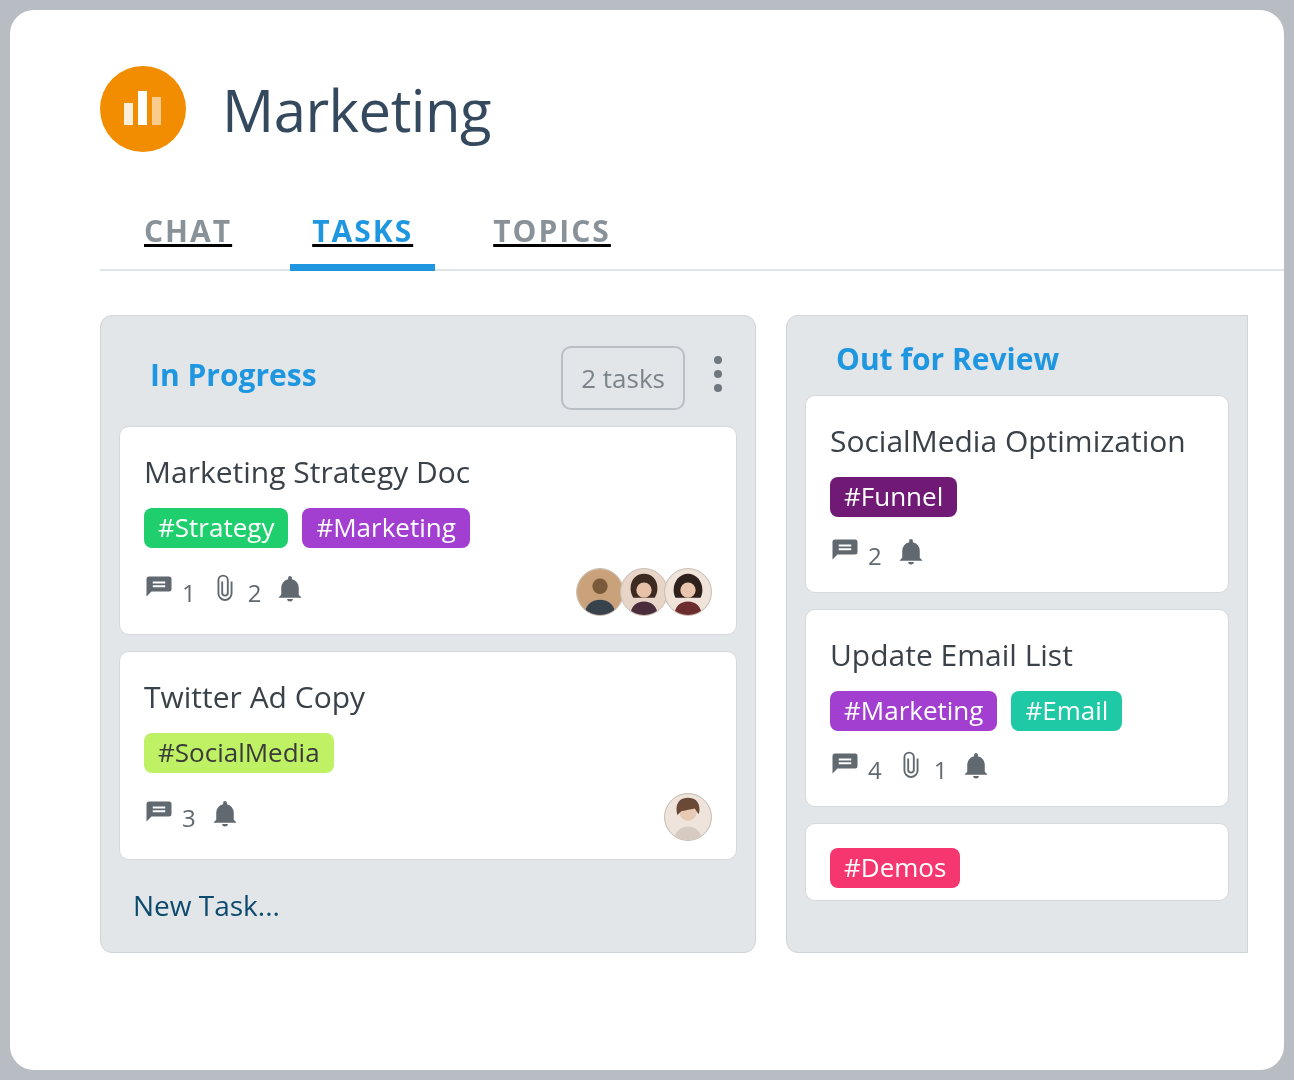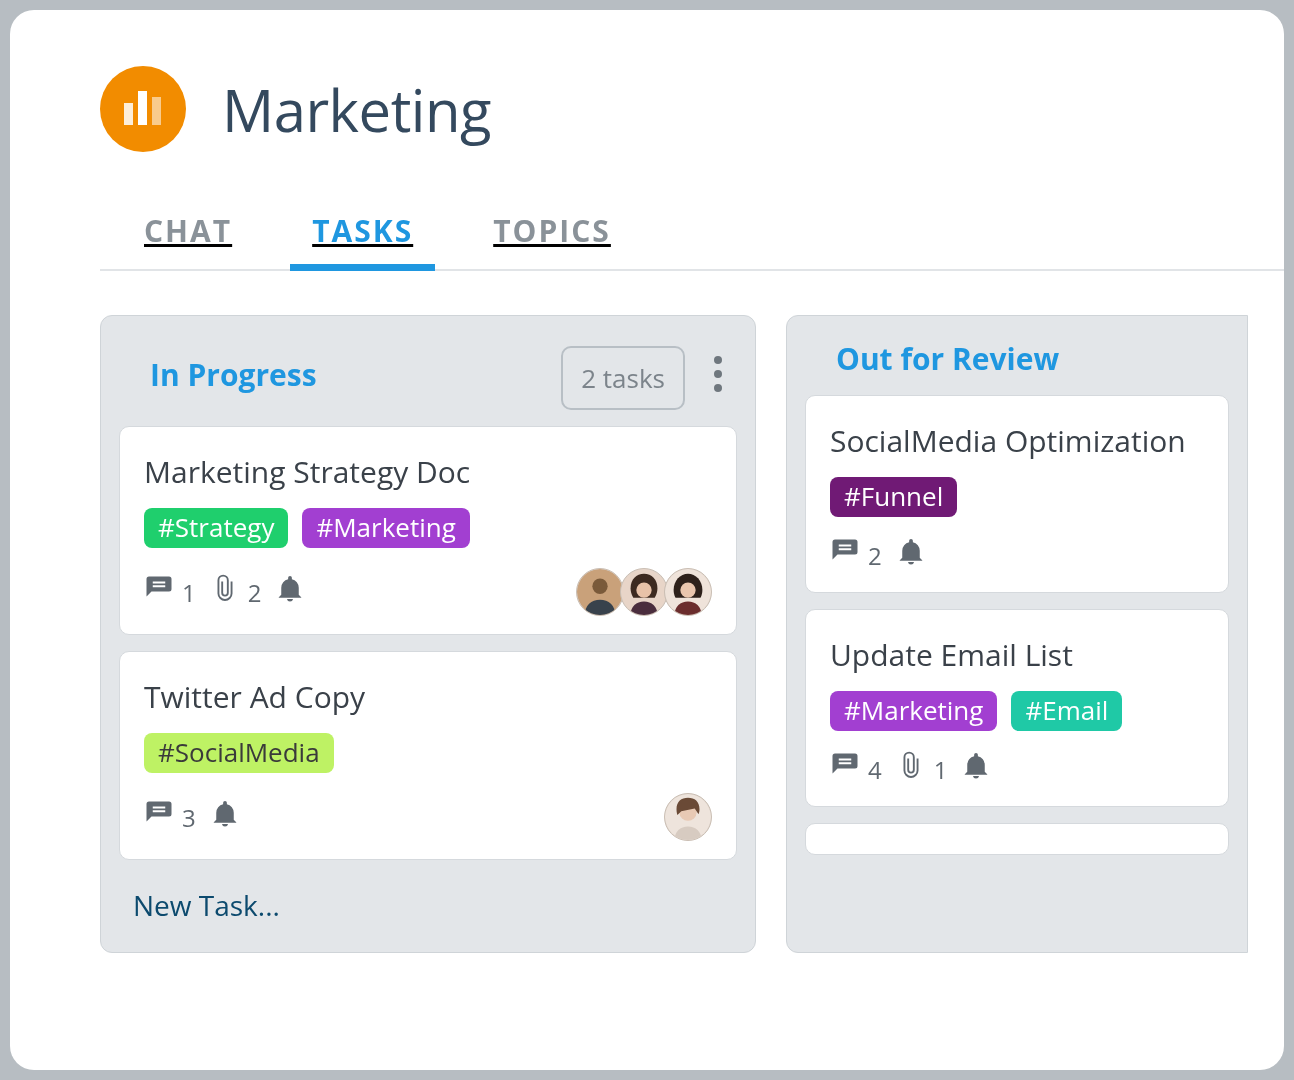--- a/index.html
+++ b/index.html
@@ -340,17 +340,20 @@
             <div class="grp">
               <span><svg viewBox="0 0 24 24">
                     <path d="M12 22a2.5 2.5 0 0 0 2.45-2h-4.9A2.5 2.5 0 0 0 12 22zm7-5.5V11a7 7 0 0 0-5.5-6.83V3a1.5 1.5 0 0 0-3 0v1.17A7 7 0 0 0 5 11v5.5L3 18.5V19h18v-.5z"></path>
                   </svg></span>
             </div>
           </div>
         </div>
       </div>
 
       <div class="card" style="padding-bottom:6px">
+        <div class="tags" style="margin-bottom:6px">
+          <span class="tag" style="background:#f6366e">#Demos</span>
+        </div>
       </div>
     </div>
 
   </div>
 </div>
 
 </body></html>

